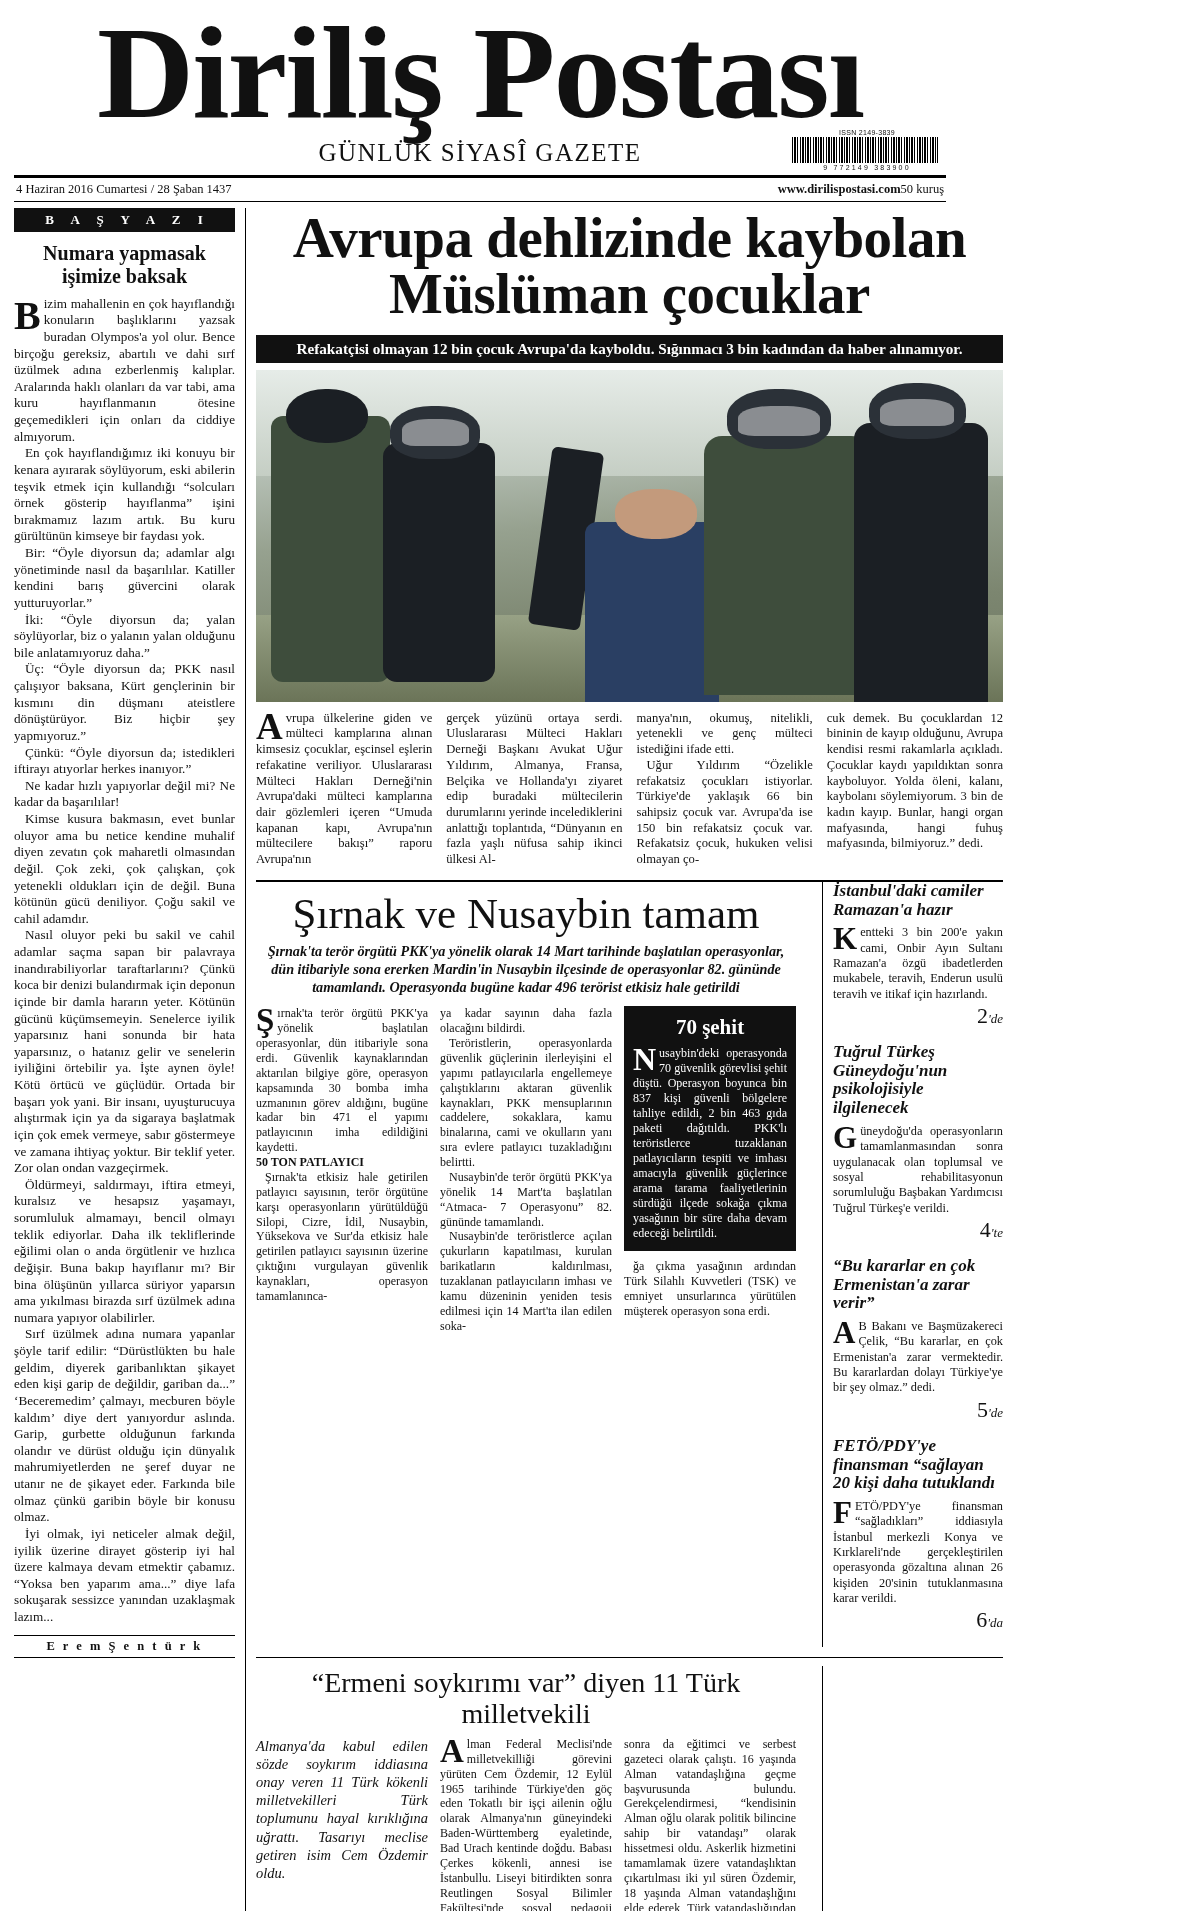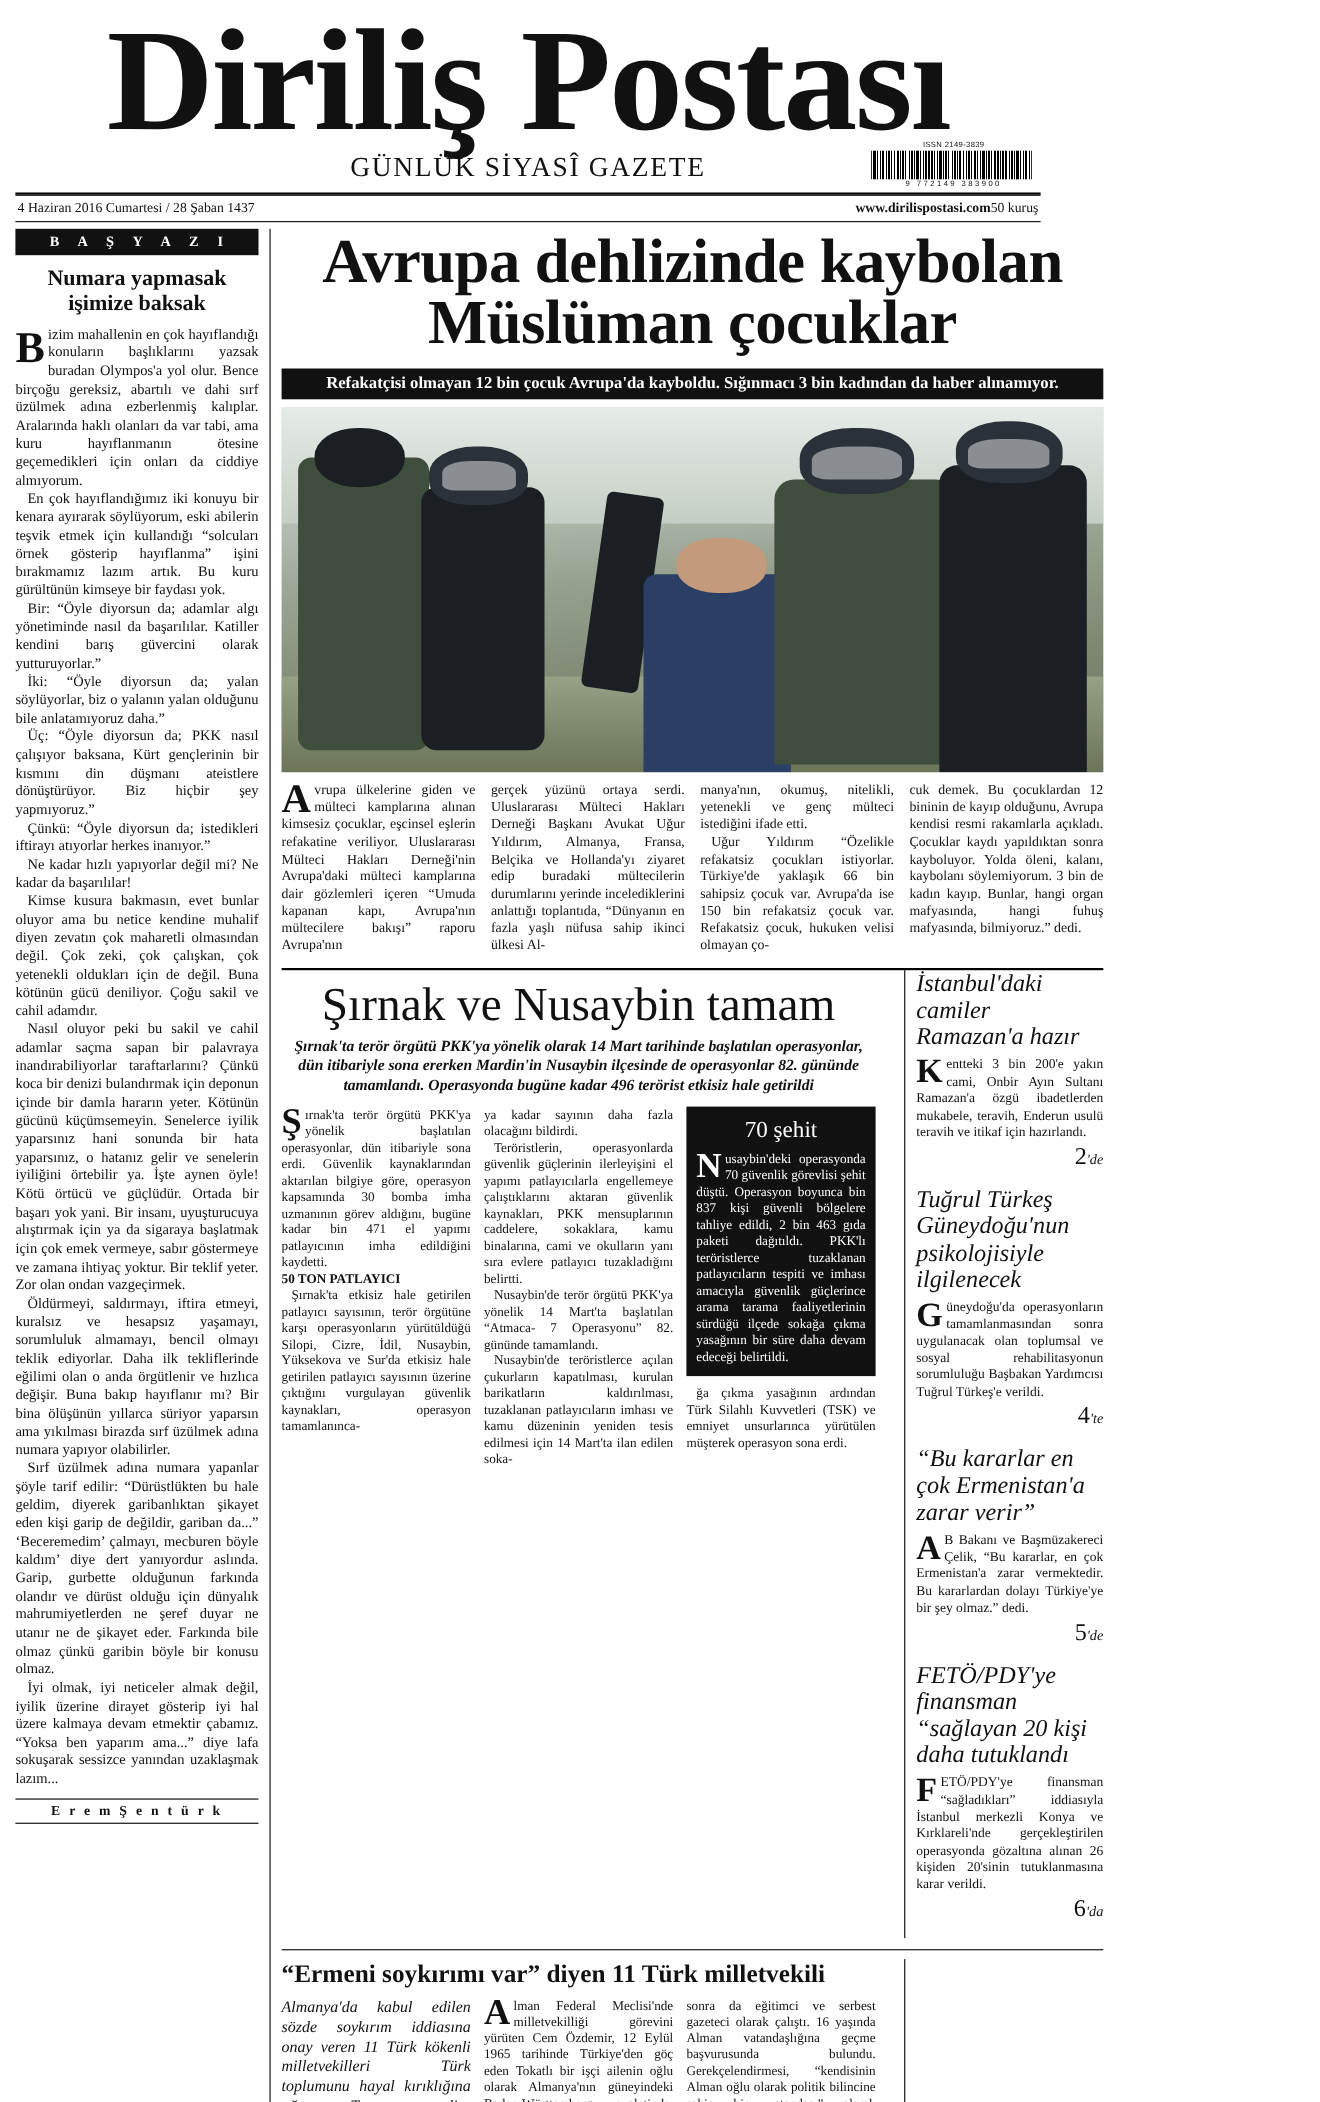--- a/index.html
+++ b/index.html
@@ -153,45 +153,45 @@
   .sirnak-cols p { margin:0; text-indent:9px; }
   .sirnak-cols p.first { text-indent:0; }
   .dropcap-s { float:left; font-size:33px; line-height:24px; font-weight:700; padding:2px 3px 0 0; }
   .subhead-bold { font-weight:700; font-size:12px; margin:8px 0 3px 0; text-indent:0 !important; }
 
   .box-sehit {
     background:#111; color:#fff; padding:8px 9px 10px 9px;
     width:172px; align-self:flex-start;
   }
   .box-sehit .bt {
-    text-align:center; font-weight:400; font-size:21px; margin-bottom:6px;
+    text-align:center; font-weight:700; font-size:21px; margin-bottom:6px;
   }
   .box-sehit .bb { font-size:12px; line-height:1.25; text-align:justify; }
   .box-sehit p { margin:0; text-indent:9px; }
   .box-sehit p.first { text-indent:0; }
   .dropcap-n { float:left; font-size:32px; line-height:23px; font-weight:700; padding:2px 3px 0 0; color:#fff; }
   .after-box { font-size:12px; line-height:1.24; text-align:justify; margin-top:8px; }
   .after-box p { margin:0; text-indent:9px; }
 
   
   .brief { margin-bottom:14px; }
   .brief-h {
-    font-style:italic; font-size:22px; line-height:1.1;
-    font-weight:400; margin-bottom:6px;
+    font-style:italic; font-size:17px; line-height:1.1;
+    font-weight:700; margin-bottom:6px;
   }
   .brief-b { font-size:12.3px; line-height:1.25; text-align:justify; }
   .brief-b p { margin:0; }
   .dropcap-b { float:left; font-size:31px; line-height:23px; font-weight:700; padding:2px 3px 0 0; }
   .pageref { text-align:right; font-style:italic; font-size:13px; margin-top:1px; }
   .pageref b { font-size:22px; font-style:normal; font-weight:400; }
 
   
   .hr-thin { border-top:1.2px solid #000; margin:10px 0 8px 0; }
   .erm-head {
-    font-size:23px; font-weight:700; 
+    font-size:28px; font-weight:400; text-align:center;
     margin:2px 0 8px 0; line-height:1.08;
   }
   .erm-cols { display:flex; gap:12px; }
   .erm-spot {
     width:172px; font-style:italic; font-size:14.5px;
     line-height:1.25; text-align:justify;
   }
   .erm-col { width:172px; font-size:12px; line-height:1.24; text-align:justify; }
   .erm-col p { margin:0; text-indent:9px; }
   .erm-col p.first { text-indent:0; }

